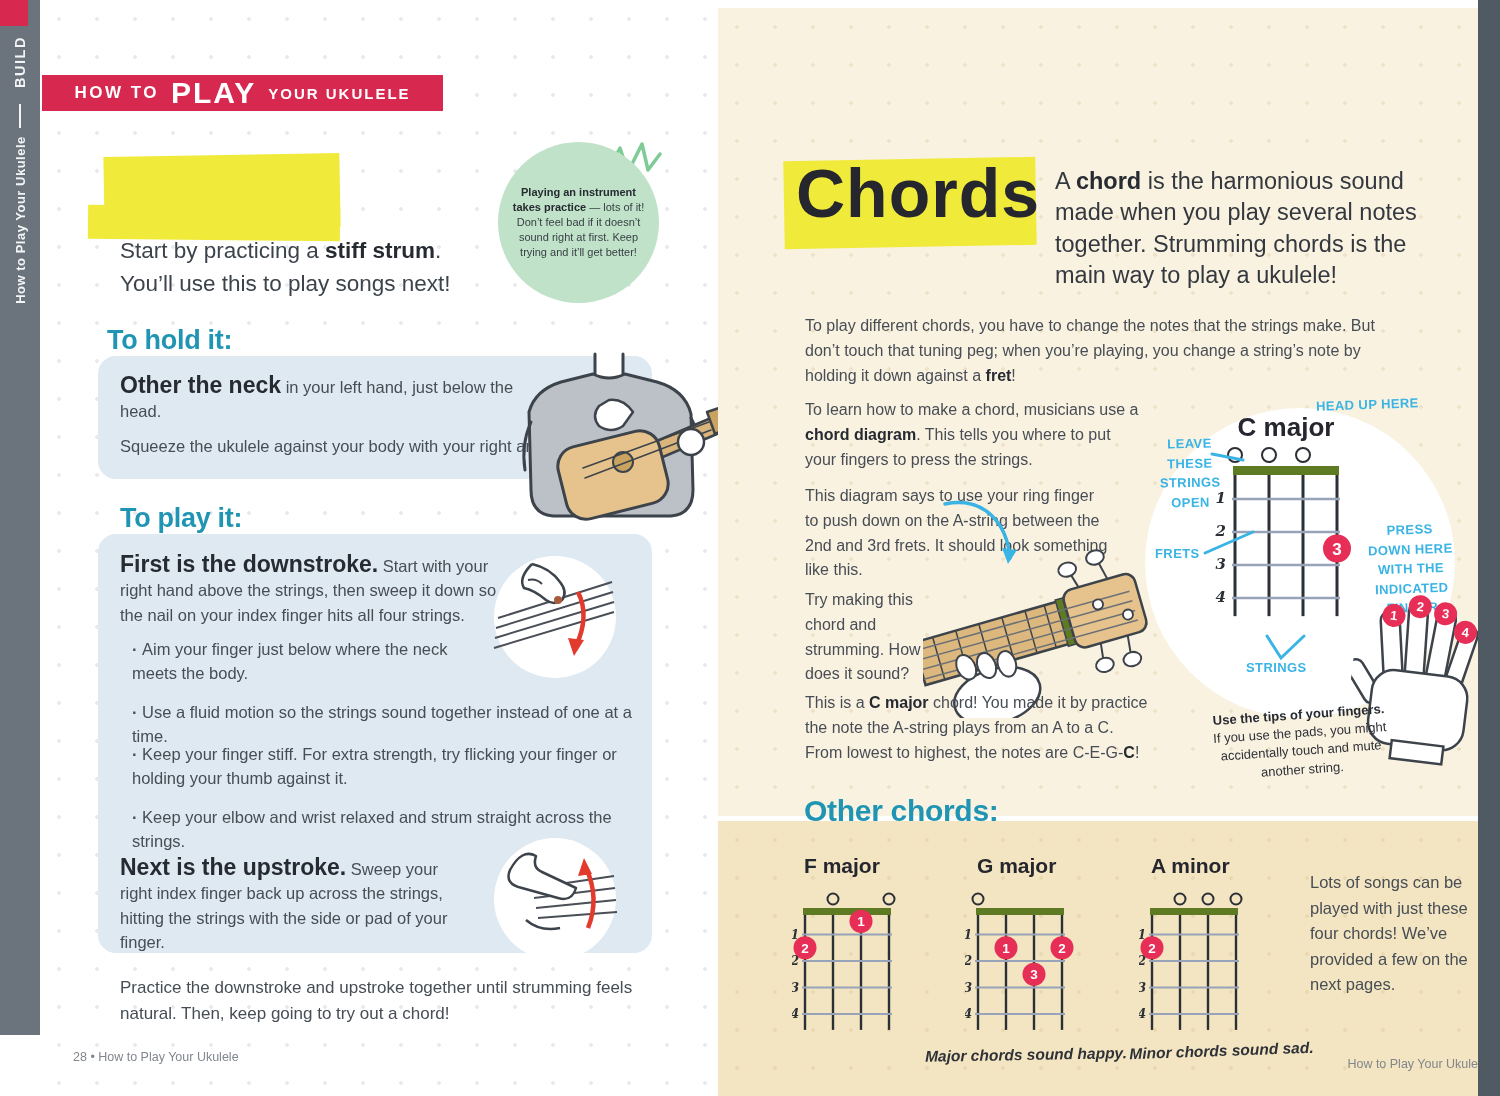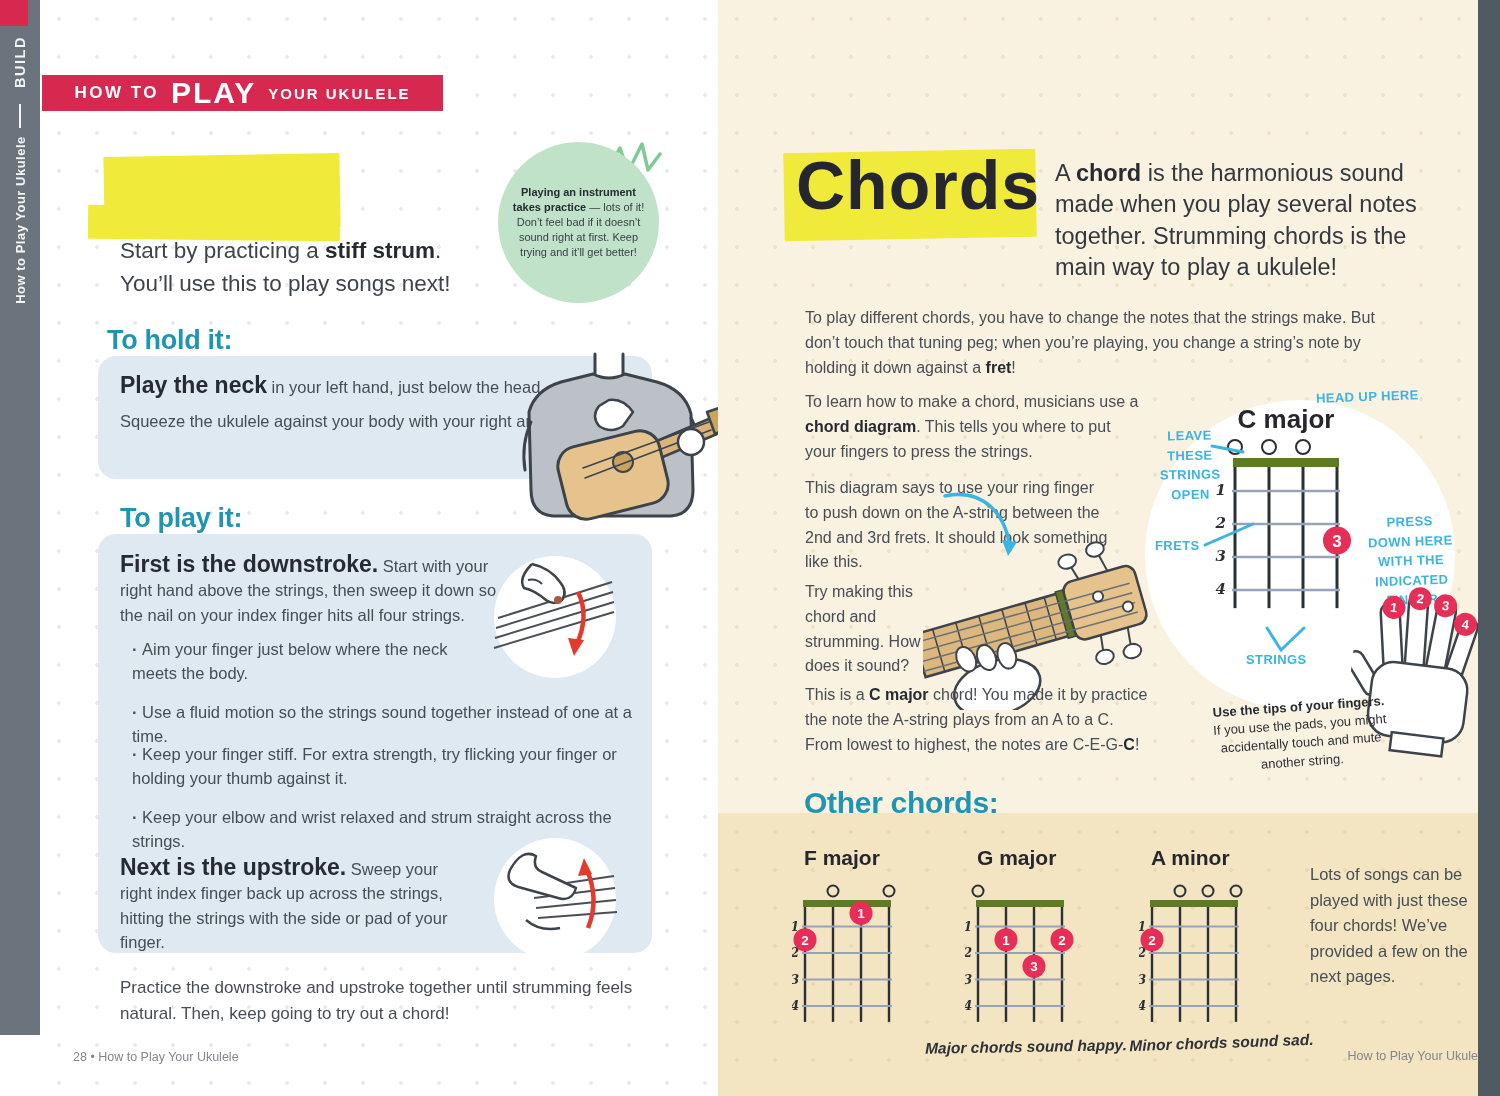--- a/index.html
+++ b/index.html
@@ -1,21 +1,21 @@
 <!DOCTYPE html>
 <html><head>
 <meta charset="utf-8">
 <style>
   html,body{margin:0;padding:0;}
   body{width:1500px;height:1096px;position:relative;overflow:hidden;background:#ffffff;
        font-family:"Liberation Sans",sans-serif;color:#474d55;}
   .abs{position:absolute;}
   .page-left{left:40px;top:0;width:678px;height:1096px;background-color:#ffffff;
     background-image:radial-gradient(#e9e9ef 1.7px,transparent 1.8px);background-size:38px 38px;}
-  .page-right{left:718px;top:0;width:760px;height:1096px;background-color:#faf2e1;
+  .page-right{left:718px;top:8px;width:760px;height:808px;background-color:#faf2e1;
     background-image:radial-gradient(#eee2c9 1.7px,transparent 1.8px);background-size:38px 38px;}
   .edge-strip{left:1478px;top:0;width:22px;height:1096px;background:#4f5a63;}
   .sidebar{left:0;top:0;width:40px;height:1035px;background:#6b747d;}
   .vtext{position:absolute;white-space:nowrap;color:#f3f4f5;font-weight:bold;}
   .corner-tab{left:0;top:0;width:28px;height:26px;background:#d7284f;}
   .banner{background:#d7284f;display:flex;align-items:center;justify-content:center;gap:12px;color:#fff;}
   .banner .b-pre{font-size:17px;font-weight:bold;letter-spacing:2.5px;}
   .banner .b-em{font-size:30px;font-weight:bold;letter-spacing:2px;}
   .banner .b-post{font-size:15px;font-weight:bold;letter-spacing:2px;}
   .hl{background:#f0eb3a;}
@@ -59,21 +59,21 @@
   </svg>
 
   <div class="abs green-circle" style="left:458px;top:142px;width:161px;height:161px;">
     <div class="tipb"><b>Playing an instrument takes practice</b><span> — lots of it! Don’t feel bad if it doesn’t sound right at first. Keep trying and it’ll get better!</span></div>
   </div>
 
   <div class="abs teal-h" style="left:67px;top:325px;font-size:27px;">To hold it:</div>
 
   <div class="abs bluebox" style="left:58px;top:356px;width:554px;height:123px;"></div>
   <div class="abs" style="left:80px;top:372px;width:430px;">
-    <span class="lead">Play the neck</span><span class="body-t"> in your left hand, just below the head.</span>
+    <span class="lead">Other the neck</span><span class="body-t"> in your left hand, just below the head.</span>
     <div class="body-t" style="margin-top:10px;">Squeeze the ukulele against your body with your right arm.</div>
   </div>
 
   <svg class="abs" style="left:455px;top:350px;" width="245" height="180" viewBox="0 0 245 180">
     <g stroke="#3d434a" stroke-width="3" stroke-linejoin="round" stroke-linecap="round">
       <path d="M100,4 L100,26 Q114,34 128,26 L128,4" fill="#ffffff"></path>
       <path d="M34,62 Q40,40 66,32 L98,24 Q114,32 130,24 L162,32 Q190,40 196,64 L198,140 Q198,164 176,166 L58,166 Q36,164 36,140 Z" fill="#bcc1c7"></path>
       <path d="M36,72 Q26,94 30,120" fill="none"></path>
       <path d="M196,68 Q206,86 198,104" fill="none"></path>
       <polygon points="150,96 216,68 222,84 156,112" fill="#d9b57c" stroke-width="2.5"></polygon>

